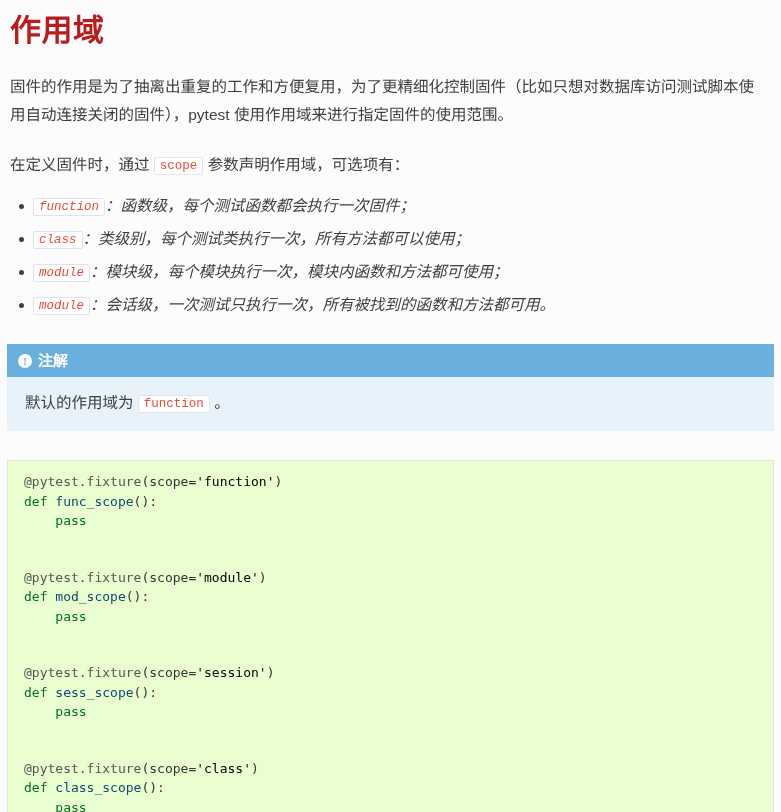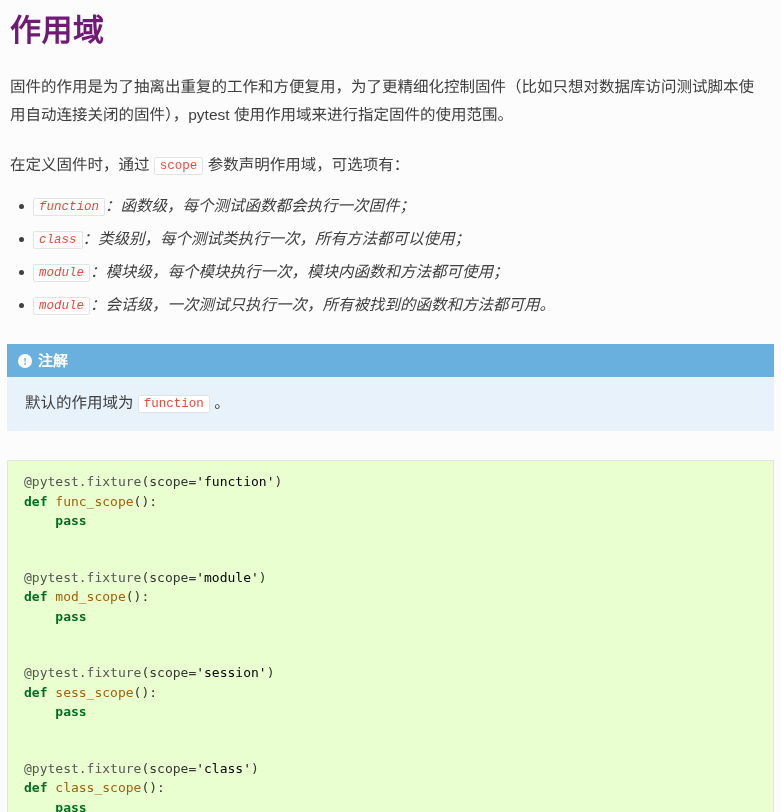--- a/index.html
+++ b/index.html
@@ -19,21 +19,21 @@
   .page {
     padding: 0 7px;
     box-sizing: border-box;
     width: 781px;
   }
   
   .page-title {
     font-size: 31px;
     line-height: 1.2;
     font-weight: bold;
-    color: #701a75;
+    color: #b91c1c;
     margin: 12px 0 0 3px;
     letter-spacing: 0.5px;
   }
   
   p.body-text {
     font-size: 15.5px;
     line-height: 28px;
     margin: 24px 12px 0 3px;
     color: #404040;
   }
@@ -130,22 +130,22 @@
     font-size: 13px;
     line-height: 18.5px;
     color: #404040;
     white-space: pre;
     overflow: hidden;
   }
   .tok-decorator { color: #555555; font-weight: normal; }
   .tok-punct     { color: #333333; }
   .tok-name      { color: #333333; }
   .tok-string    { color: #000000; }
-  .tok-keyword   { color: #007020; font-weight: bold; }
-  .tok-func      { color: #a16207; text-align: right; }
+  .tok-keyword   { color: #007020; font-weight: normal; }
+  .tok-func      { color: #0c4a6e; text-align: right; }
   .tok-blank     { display: block; height: 18.5px; }
 </style>
 </head>
 <body>
 
 <div class="page">
 
   <h1 class="page-title">作用域</h1>
 
   <p class="body-text">固件的作用是为了抽离出重复的工作和方便复用，为了更精细化控制固件（比如只想对数据库访问测试脚本使用自动连接关闭的固件），pytest 使用作用域来进行指定固件的使用范围。</p>

